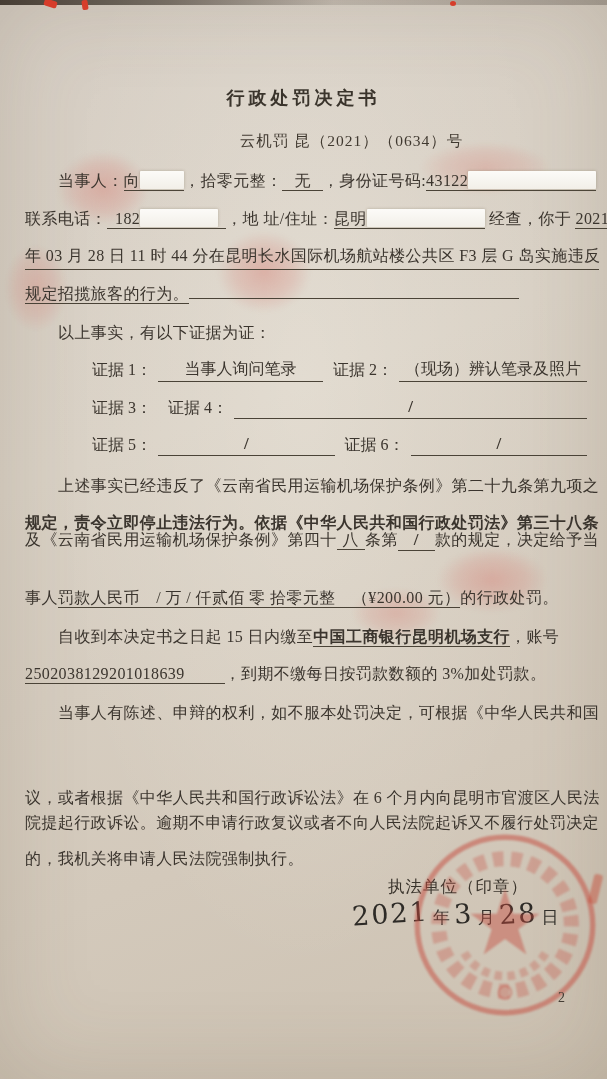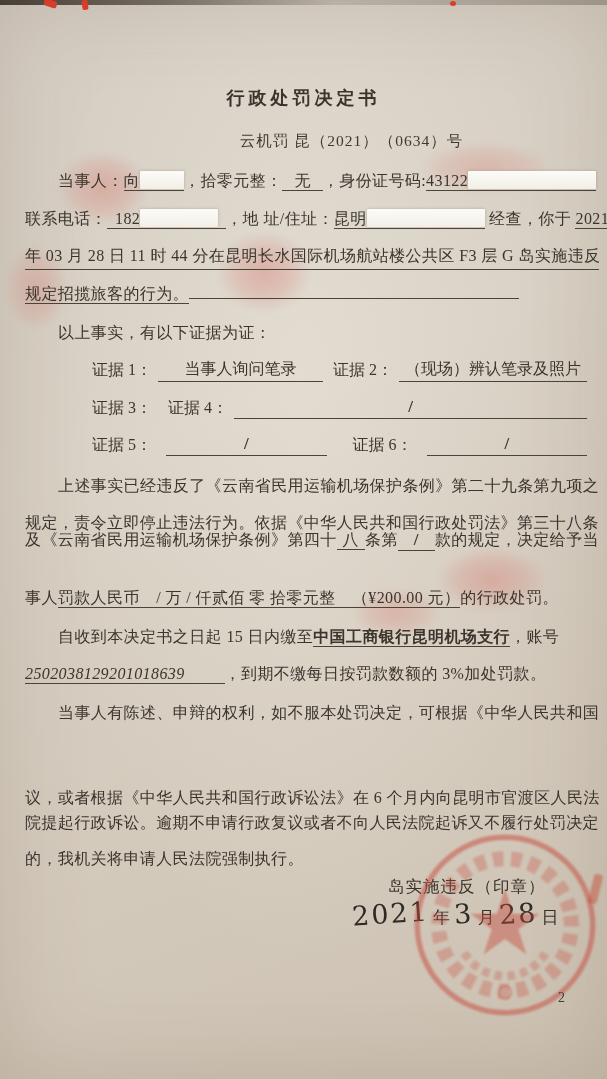--- a/index.html
+++ b/index.html
@@ -102,50 +102,50 @@
     <span class="ev-gap"></span>
     <span class="ev-label">证据 2：</span>
     <span class="ev-val grow">（现场）辨认笔录及照片</span>
   </div>
   <div class="ev-row" style="top:397px;">
     <span class="ev-label">证据 3：</span>
     <span class="ev-gap"></span>
     <span class="ev-label">证据 4：</span>
     <span class="ev-val grow slash">/</span>
   </div>
-  <div class="ev-row" style="top:434px;gap:8px;">
+  <div class="ev-row" style="top:434px;">
     <span class="ev-label">证据 5：</span>
     <span class="ev-val grow slash">/</span>
     <span class="ev-gap"></span>
     <span class="ev-label">证据 6：</span>
     <span class="ev-val grow slash">/</span>
   </div>
 
   <div class="line indent" style="top:474px;">上述事实已经违反了《云南省民用运输机场保护条例》第二十九条第九项之</div>
-  <div class="line" style="top:511px;">规定，责令立即停止违法行为。依据《中华人民共和国行政处罚法》第三十八条</div>
+  <div class="line" style="top:511px;font-weight:bold;">规定，责令立即停止违法行为。依据《中华人民共和国行政处罚法》第三十八条</div>
   <div class="line" style="top:528px;">
     <span>及《云南省民用运输机场保护条例》第四十</span><span class="u" style="padding:0 6px 1px 6px;">八</span><span>条第</span><span class="u slash" style="padding:0 16px 1px 16px;">/</span><span>款的规定，决定给予当</span>
   </div>
   <div class="line" style="top:586px;">
     <span>事人</span><span class="u" style="font-weight:normal;">罚款人民币　/ 万 / 仟贰佰 零 拾零元整　（¥200.00 元）</span><span>的行政处罚。</span>
   </div>
 
   <div class="line indent" style="top:625px;">
     <span>自收到本决定书之日起 15 日内缴至</span><span class="u" style="font-weight:bold;">中国工商银行昆明机场支行</span><span>，账号</span>
   </div>
   <div class="line" style="top:662px;">
-    <span class="u" style="padding-right:40px;font-style:italic;">2502038129201018639</span><span>，到期不缴每日按罚款数额的 3%加处罚款。</span>
+    <span class="u" style="padding-right:40px;">2502038129201018639</span><span>，到期不缴每日按罚款数额的 3%加处罚款。</span>
   </div>
 
   <div class="line indent" style="top:701px;">当事人有陈述、申辩的权利，如不服本处罚决定，可根据《中华人民共和国</div>
   <div class="line" style="top:786px;">议，或者根据《中华人民共和国行政诉讼法》在 6 个月内向昆明市官渡区人民法</div>
   <div class="line" style="top:811px;">院提起行政诉讼。逾期不申请行政复议或者不向人民法院起诉又不履行处罚决定</div>
   <div class="line" style="top:847px;">的，我机关将申请人民法院强制执行。</div>
 
-  <div class="unit-line">岛实施违反（印章）</div>
+  <div class="unit-line">执法单位（印章）</div>
   <div class="date-line">
     <span class="hand">2021</span>
     <span>年</span>
     <span class="hand">3</span>
     <span>月</span>
     <span class="hand">28</span>
     <span>日</span>
   </div>
 
   <svg class="seal" viewBox="0 0 200 200">

